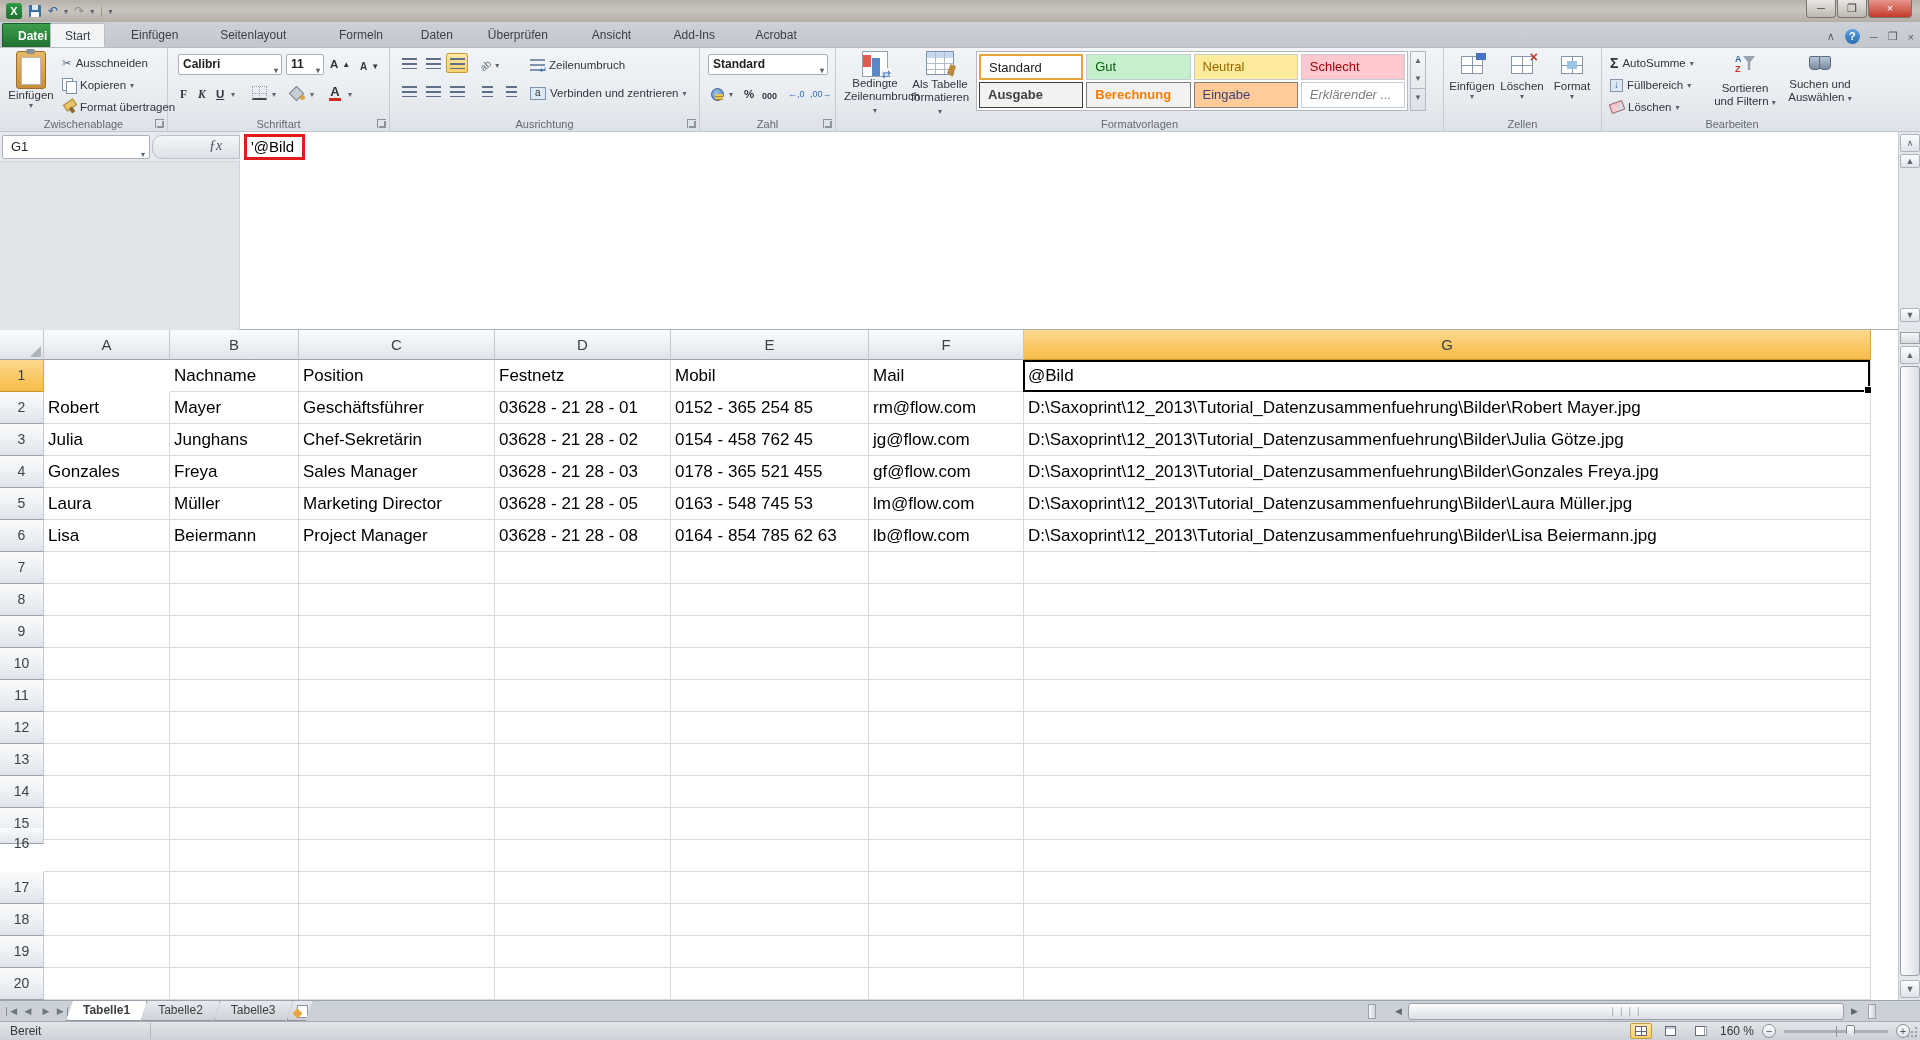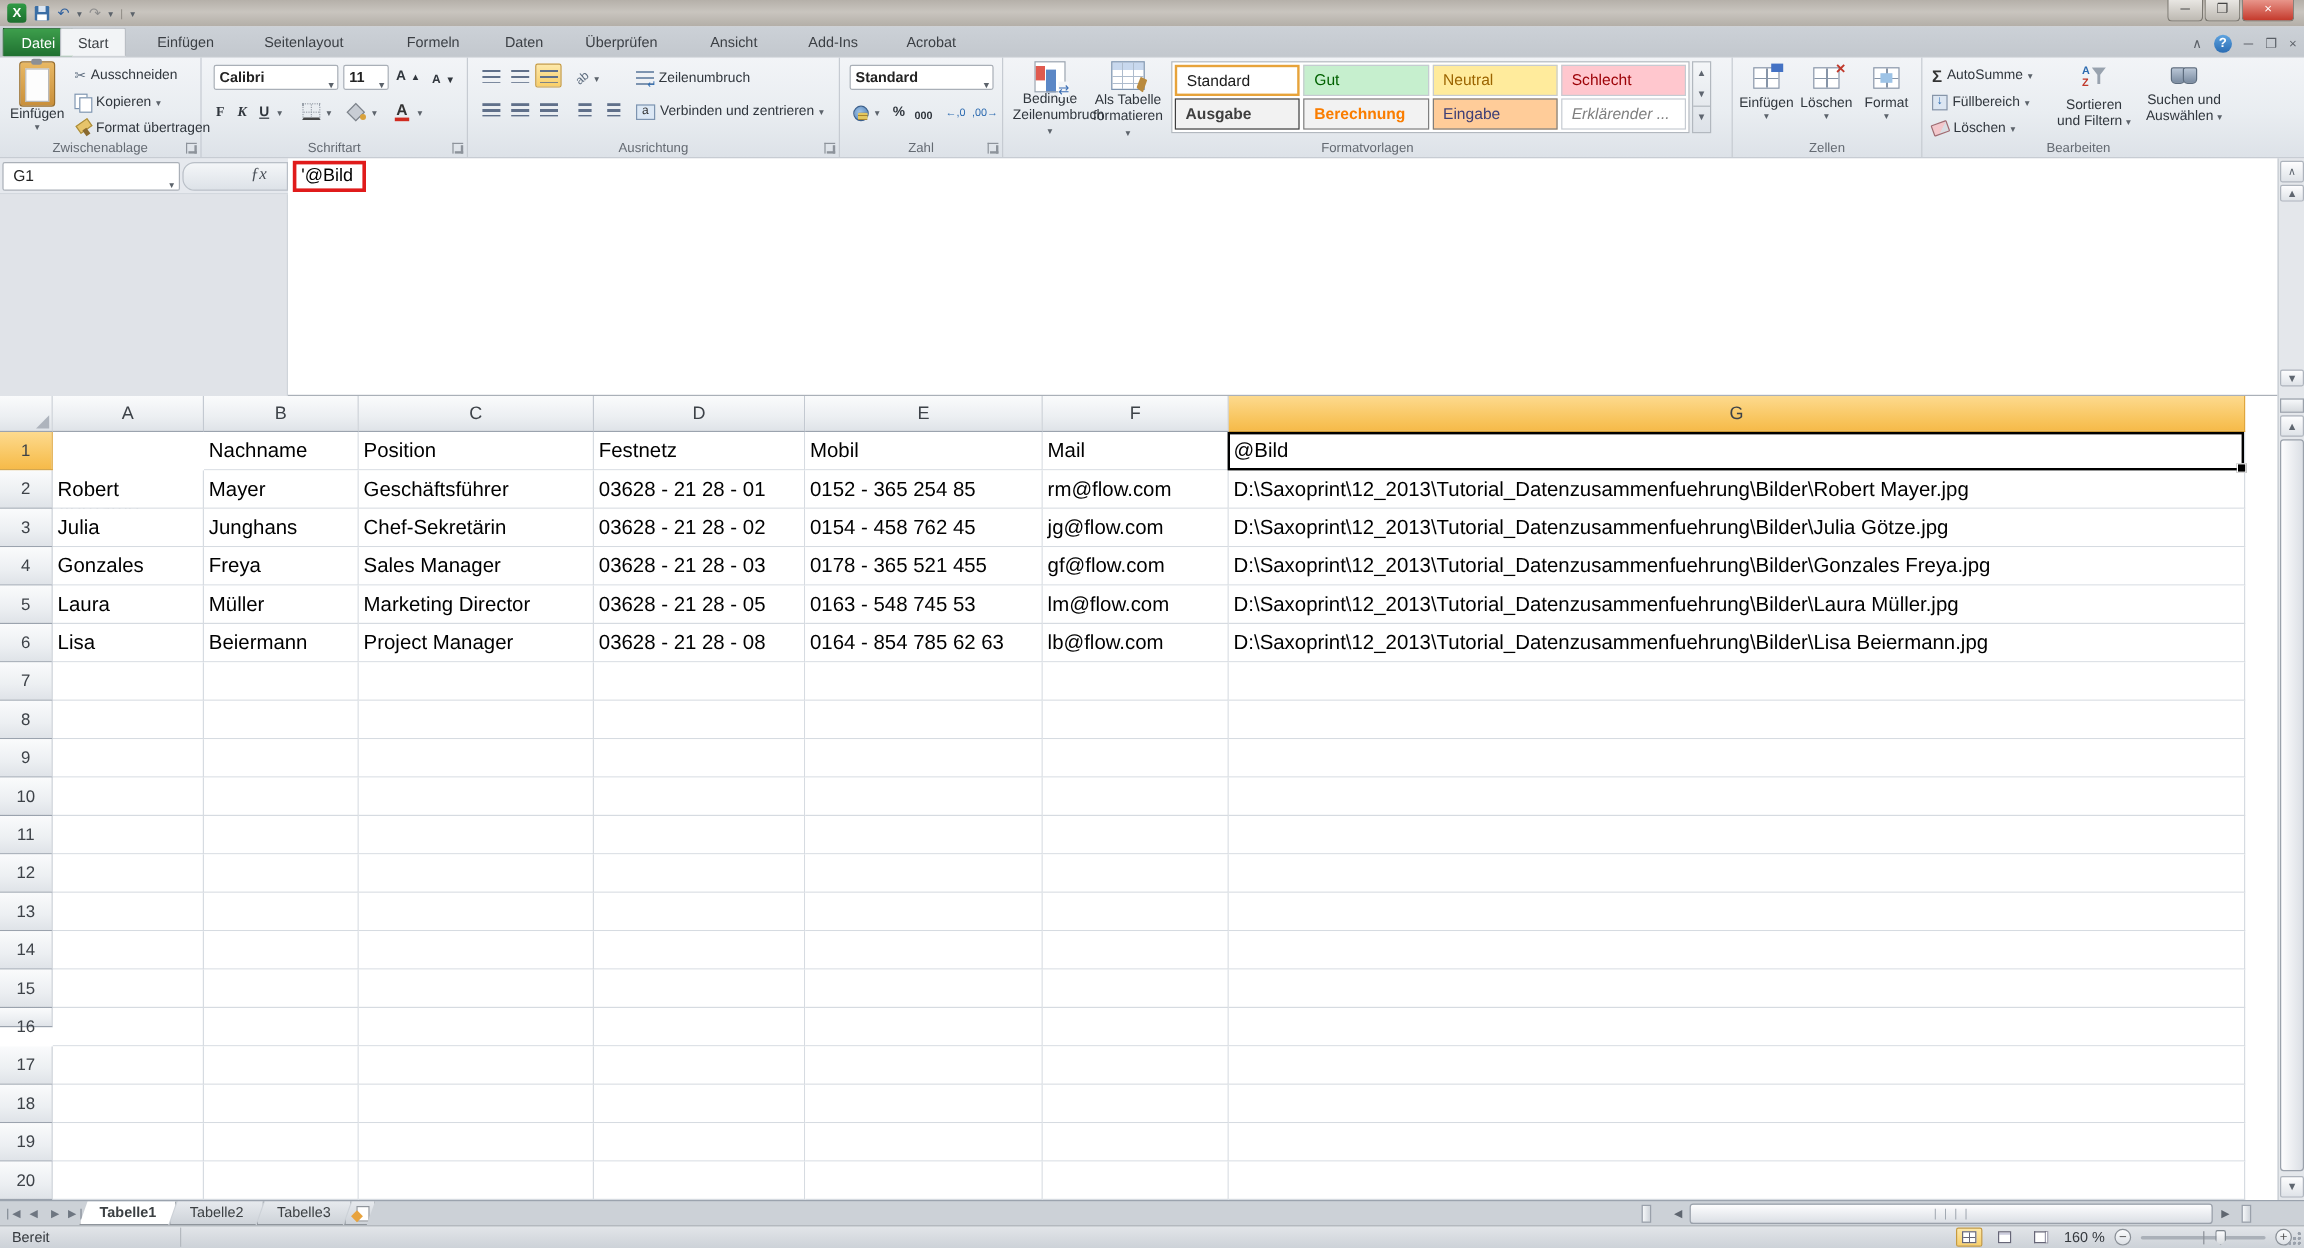--- a/index.html
+++ b/index.html
@@ -21,21 +21,21 @@
   #winbtns { position:absolute; right:8px; top:0; display:flex; }
   .winbtn { width:30px; height:18px; border:1px solid #7a7770; border-top:none; background:linear-gradient(180deg,#e8e6e2,#bdb9b2);
     color:#444; text-align:center; line-height:16px; font-size:11px; border-radius:0 0 4px 4px; margin-left:1px; }
   .winbtn.close { width:44px; background:linear-gradient(180deg,#e8958a,#c4392b); color:#fff; }
 
   
   #tabrow { position:absolute; left:0; top:22px; width:1920px; height:26px;
     background:linear-gradient(180deg,#ccd1d7,#c3c8ce); border-bottom:1px solid #b9bec4; }
   .rtab { position:absolute; bottom:0; height:24px; line-height:24px; padding:0 14px; font-size:12px; color:#3b3f44; }
   .rtab.file { background:linear-gradient(180deg,#3d9e4c,#1f7030); color:#fff; border:1px solid #176023;
-    border-bottom:none; border-radius:2px 2px 0 0; font-weight:normal;padding-left:15px; }
+    border-bottom:none; border-radius:2px 2px 0 0; font-weight:bold;padding-left:15px; }
   .rtab.active { background:#f2f4f6; border:1px solid #b9bec4; border-bottom:1px solid #f2f4f6;
     border-radius:2px 2px 0 0; }
   #tabrow-right { position:absolute; right:6px; bottom:3px; display:flex; align-items:center; gap:10px; }
   .help-circle { width:15px; height:15px; border-radius:50%; background:linear-gradient(180deg,#5ea3e0,#2a6cb3);
     color:#fff; font-size:11px; font-weight:bold; text-align:center; line-height:15px; }
   .mini-win { color:#5a5f66; font-size:11px; }
 
   
   #ribbon { position:absolute; left:0; top:48px; width:1920px; height:84px;
     background:linear-gradient(180deg,#f2f4f7 0%,#e9edf1 55%,#dde2e8 100%); border-bottom:1px solid #c0c5cc; }
@@ -566,21 +566,21 @@
         <div class="cell" style="left: 869px; top: 446px; width: 155px; height: 32px;"></div>
         <div class="cell" style="left: 1024px; top: 446px; width: 847px; height: 32px;"></div>
         <div class="rowhdr" style="top: 478px; height: 32px;">15</div>
         <div class="cell" style="left: 44px; top: 478px; width: 126px; height: 32px;"></div>
         <div class="cell" style="left: 170px; top: 478px; width: 129px; height: 32px;"></div>
         <div class="cell" style="left: 299px; top: 478px; width: 196px; height: 32px;"></div>
         <div class="cell" style="left: 495px; top: 478px; width: 176px; height: 32px;"></div>
         <div class="cell" style="left: 671px; top: 478px; width: 198px; height: 32px;"></div>
         <div class="cell" style="left: 869px; top: 478px; width: 155px; height: 32px;"></div>
         <div class="cell" style="left: 1024px; top: 478px; width: 847px; height: 32px;"></div>
-        <div class="rowhdr" style="top: 510px; height: 16px;">16</div>
+        <div class="rowhdr" style="top: 498px; height: 16px;">16</div>
         <div class="cell" style="left: 44px; top: 510px; width: 126px; height: 32px;"></div>
         <div class="cell" style="left: 170px; top: 510px; width: 129px; height: 32px;"></div>
         <div class="cell" style="left: 299px; top: 510px; width: 196px; height: 32px;"></div>
         <div class="cell" style="left: 495px; top: 510px; width: 176px; height: 32px;"></div>
         <div class="cell" style="left: 671px; top: 510px; width: 198px; height: 32px;"></div>
         <div class="cell" style="left: 869px; top: 510px; width: 155px; height: 32px;"></div>
         <div class="cell" style="left: 1024px; top: 510px; width: 847px; height: 32px;"></div>
         <div class="rowhdr" style="top: 542px; height: 32px;">17</div>
         <div class="cell" style="left: 44px; top: 542px; width: 126px; height: 32px;"></div>
         <div class="cell" style="left: 170px; top: 542px; width: 129px; height: 32px;"></div>

